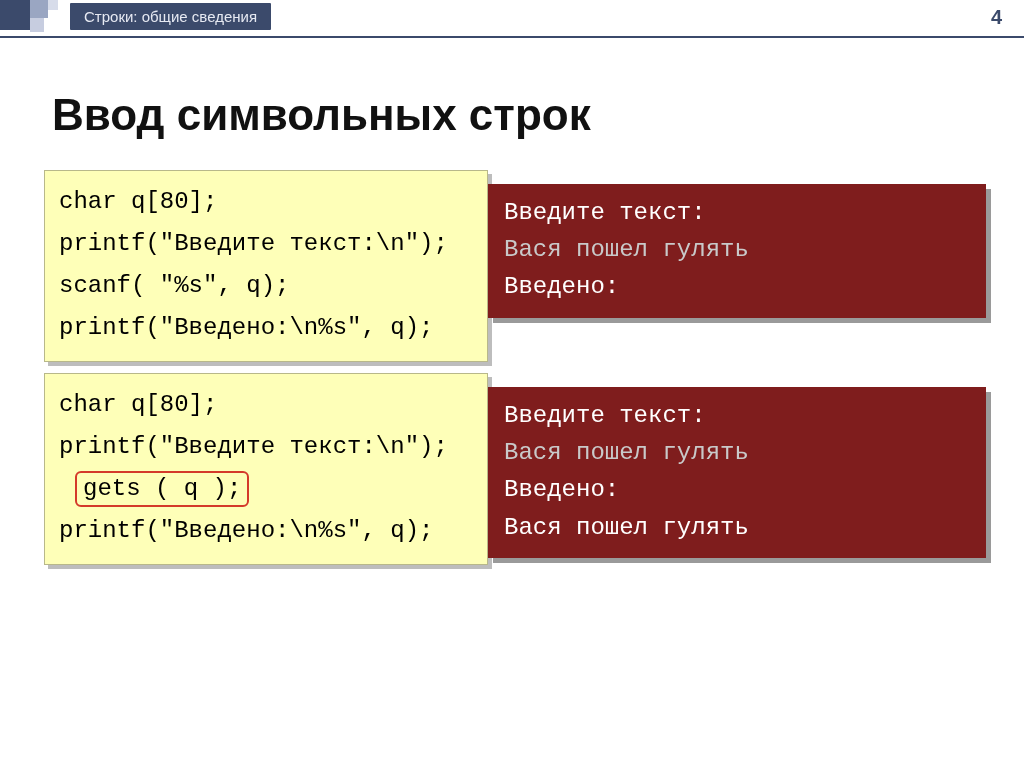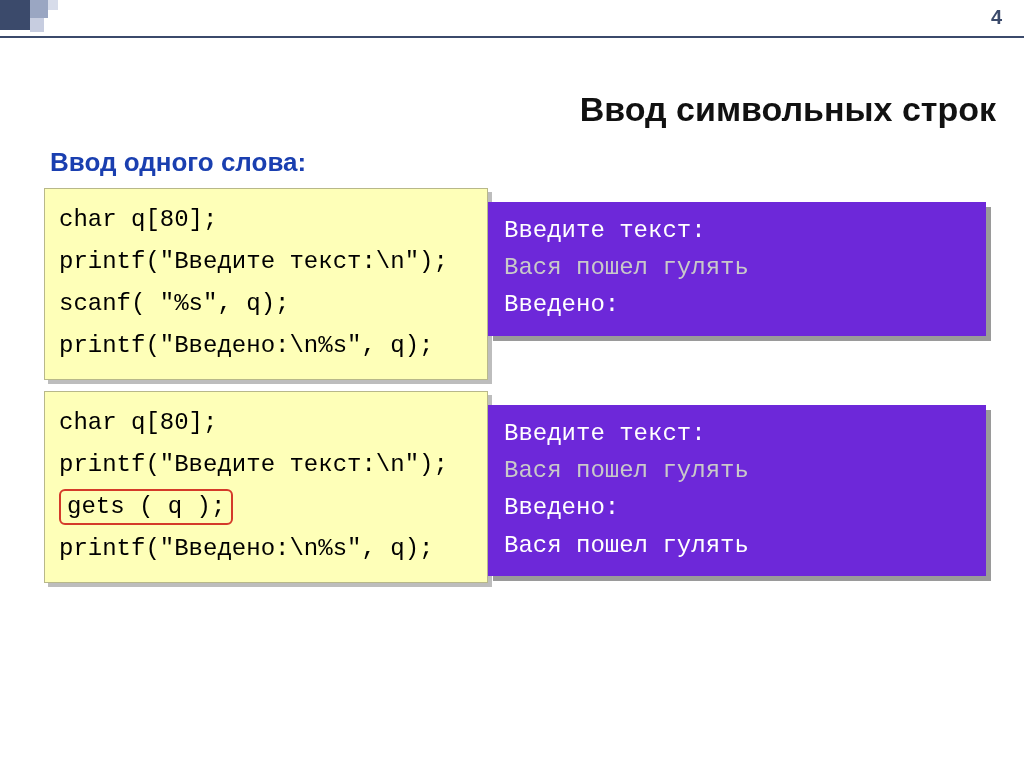--- a/index.html
+++ b/index.html
@@ -45,25 +45,24 @@
   .rule {
     position: absolute;
     left: 0; right: 0; top: 36px;
     height: 2px;
     background: #3b4a6b;
   }
   .content {
     padding: 54px 28px 0 28px;
   }
   h1.title {
-    font-size: 34px;
+    font-size: 44px;
     font-weight: bold;
     color: #111;
-    margin: 0 0 18px 24px;
-    text-align: right;
+    margin: 0 0 30px 24px;
   }
   .subhead {
     font-size: 26px;
     font-weight: bold;
     color: #1a3fb0;
     margin: 14px 0 10px 22px;
   }
   .pair {
     position: relative;
     margin: 0 0 18px 16px;
@@ -81,56 +80,56 @@
     font-size: 24px;
     line-height: 1.75;
     color: #000;
     white-space: pre;
   }
   .codebox .hl {
     display: inline-block;
     border: 2px solid #d43a2a;
     border-radius: 6px;
     padding: 0 6px;
-    margin: -2px 0;
+    margin: -2px 16px;
     line-height: 1.35;
   }
   .termbox {
     position: absolute;
     left: 444px; top: 14px;
     width: 498px;
-    background: #6d28d9;
+    background: #7f1d1d;
     color: #fff;
     box-shadow: 5px 5px 0 #9a9a9a;
     padding: 10px 16px 12px 16px;
     font-family: "Courier New", monospace;
     font-size: 24px;
     line-height: 1.55;
   }
   .termbox .in { color: #c9c9c9; }
   .termbox .out { color: #fff; }
 </style>
 </head>
 <body>
 
 <div class="topbar">
   <div class="corner-deco">
     <div class="sq1"></div>
       <div class="sq2"></div>
       <div class="sq3"></div>
       <div class="sq4"></div>
   </div>
+  <div class="breadcrumb">Строки: общие сведения</div>
   <div class="pagenum">4</div>
 </div>
 <div class="rule"></div>
 
 <div class="content">
   <h1 class="title">Ввод символьных строк</h1>
 
-  <div class="subhead">Ввод одного слова:</div>
   <div class="pair">
     <div class="codebox"><span>char q[80];</span>
 <span>printf("Введите текст:\n");</span>
 <span>scanf( "%s", q);</span>
 <span>printf("Введено:\n%s", q);</span></div>
     <div class="termbox">
       <div class="out">Введите текст:</div>
       <div class="in">Вася пошел гулять</div>
       <div class="out">Введено:</div>
     </div>

